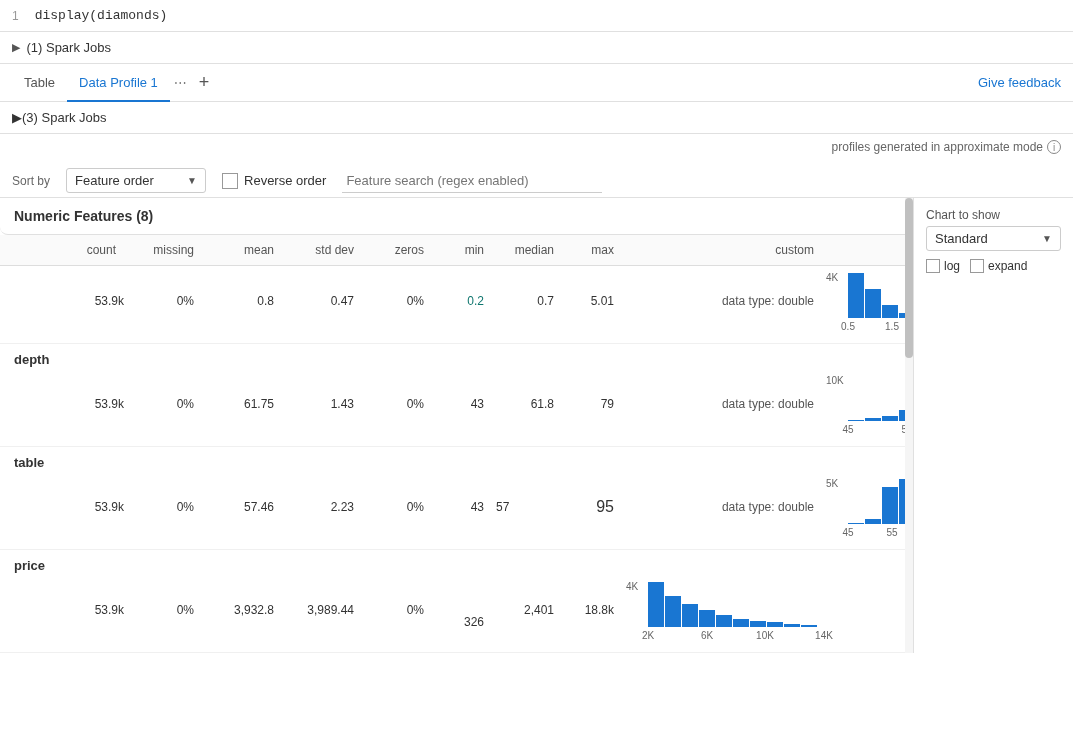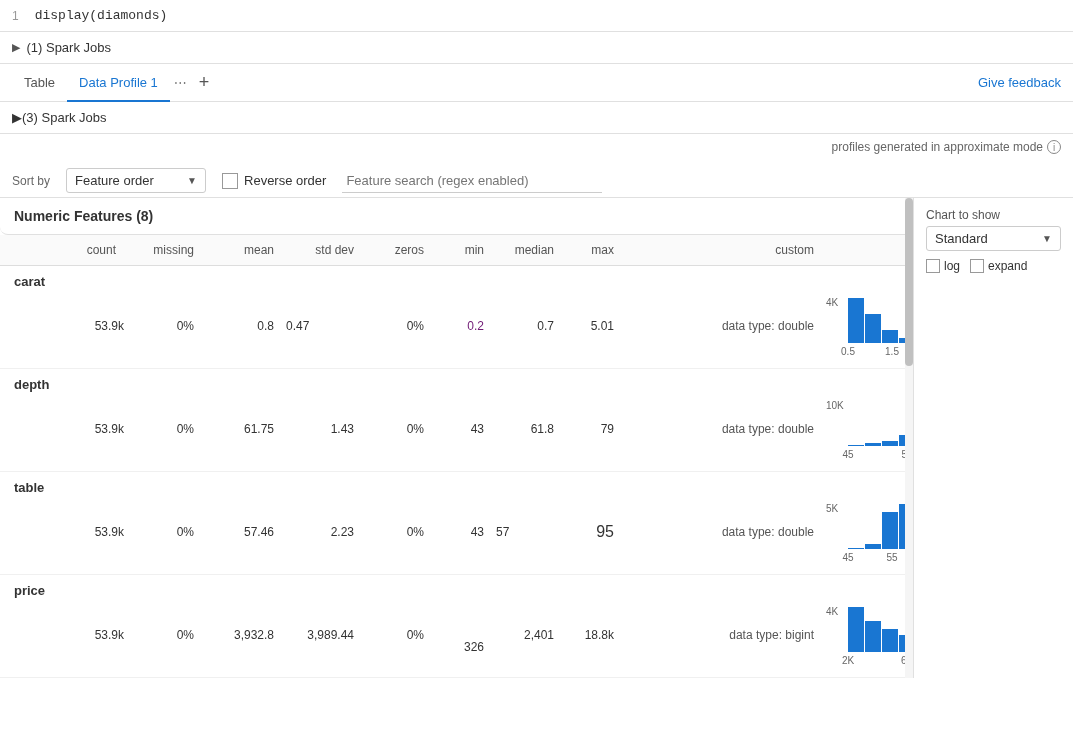--- a/index.html
+++ b/index.html
@@ -104,28 +104,27 @@
         <div style="padding: 8px 6px; font-size: 12px; color: #555; font-weight: 500; text-align: right;">zeros</div>
         <div style="padding: 8px 6px; font-size: 12px; color: #555; font-weight: 500; text-align: right;">min</div>
         <div style="padding: 8px 6px; font-size: 12px; color: #555; font-weight: 500; text-align: right;">median</div>
         <div style="padding: 8px 6px; font-size: 12px; color: #555; font-weight: 500; text-align: right;">max</div>
         <div style="padding: 8px 6px; font-size: 12px; color: #555; font-weight: 500; text-align: right;">custom</div>
         <div style="padding: 8px 6px;"></div>
       </div>
 
       <div id="feature-rows">
           <div style="border-bottom: 1px solid rgb(240, 240, 240);">
-            <div style="padding: 8px 14px 2px; font-size: 13px; font-weight: 600; color: rgb(51, 51, 51);">carat</div>
             <div style="display: grid; grid-template-columns: 130px 70px 80px 80px 70px 60px 70px 60px 200px 1fr; padding: 0px 0px 8px; align-items: center;">
               <div style="padding: 3px 6px 3px 14px; font-size: 12px; color: rgb(51, 51, 51); text-align: right;">53.9k</div>
               <div style="padding: 3px 6px; font-size: 12px; color: rgb(51, 51, 51); text-align: right;">0%</div>
               <div style="padding: 3px 6px; font-size: 12px; color: rgb(51, 51, 51); text-align: right;">0.8</div>
-              <div style="padding: 3px 6px; font-size: 12px; color: rgb(51, 51, 51); ">0.47</div>
-              <div style="padding: 3px 6px; font-size: 12px; color: rgb(51, 51, 51); text-align: right;">0%</div>
-              <div style="padding: 3px 6px; font-size: 12px; color: #701a75; text-align: right;">0.2</div>
+              <div style="padding: 3px 6px; font-size: 12px; color: rgb(51, 51, 51); text-align: right;">0.47</div>
+              <div style="padding: 3px 6px; font-size: 12px; color: rgb(51, 51, 51); text-align: right;">0%</div>
+              <div style="padding: 3px 6px; font-size: 12px; color: #0f766e; text-align: right;">0.2</div>
               <div style="padding: 3px 6px; font-size: 12px; color: rgb(51, 51, 51); text-align: right;">0.7</div>
               <div style="padding: 3px 6px; font-size: 12px; color: rgb(51, 51, 51); text-align: right;">5.01</div>
               <div style="padding: 3px 6px; font-size: 12px; color: rgb(85, 85, 85); text-align: right;">data type: double</div>
               <div style="padding: 3px 6px;"><svg width="200" height="60" style="overflow:visible">
                   <text x="0" y="12" font-size="10" fill="#666">4K</text>
                   <rect x="22" y="4" width="16" height="45" fill="#1976d2"></rect>
                   <rect x="39" y="20" width="16" height="29" fill="#1976d2"></rect>
                   <rect x="56" y="36" width="16" height="13" fill="#1976d2"></rect>
                   <rect x="73" y="44" width="16" height="5" fill="#1976d2"></rect>
                   <rect x="90" y="46" width="16" height="3" fill="#1976d2"></rect>
@@ -209,21 +208,20 @@
             <div style="padding: 8px 14px 2px; font-size: 13px; font-weight: 600; color: rgb(51, 51, 51);">price</div>
             <div style="display: grid; grid-template-columns: 130px 70px 80px 80px 70px 60px 70px 60px 200px 1fr; padding: 0px 0px 8px; align-items: center;">
               <div style="padding: 3px 6px 3px 14px; font-size: 12px; color: rgb(51, 51, 51); text-align: right;">53.9k</div>
               <div style="padding: 3px 6px; font-size: 12px; color: rgb(51, 51, 51); text-align: right;">0%</div>
               <div style="padding: 3px 6px; font-size: 12px; color: rgb(51, 51, 51); text-align: right;">3,932.8</div>
               <div style="padding: 3px 6px; font-size: 12px; color: rgb(51, 51, 51); text-align: right;">3,989.44</div>
               <div style="padding: 3px 6px; font-size: 12px; color: rgb(51, 51, 51); text-align: right;">0%</div>
               <div style="padding: 3px 6px; font-size: 12px; color: rgb(51, 51, 51); text-align: right; margin-top: 24px;">326</div>
               <div style="padding: 3px 6px; font-size: 12px; color: rgb(51, 51, 51); text-align: right;">2,401</div>
               <div style="padding: 3px 6px; font-size: 12px; color: rgb(51, 51, 51); text-align: right;">18.8k</div>
-              <div style="padding: 3px 6px; font-size: 12px; color: rgb(85, 85, 85); text-align: right;">data type: bigint</div>
               <div style="padding: 3px 6px;"><svg width="200" height="60" style="overflow:visible">
                   <text x="0" y="12" font-size="10" fill="#666">4K</text>
                   <rect x="22" y="4" width="16" height="45" fill="#1976d2"></rect>
                   <rect x="39" y="18" width="16" height="31" fill="#1976d2"></rect>
                   <rect x="56" y="26" width="16" height="23" fill="#1976d2"></rect>
                   <rect x="73" y="32" width="16" height="17" fill="#1976d2"></rect>
                   <rect x="90" y="37" width="16" height="12" fill="#1976d2"></rect>
                   <rect x="107" y="41" width="16" height="8" fill="#1976d2"></rect>
                   <rect x="124" y="43" width="16" height="6" fill="#1976d2"></rect>
                   <rect x="141" y="44" width="16" height="5" fill="#1976d2"></rect>

